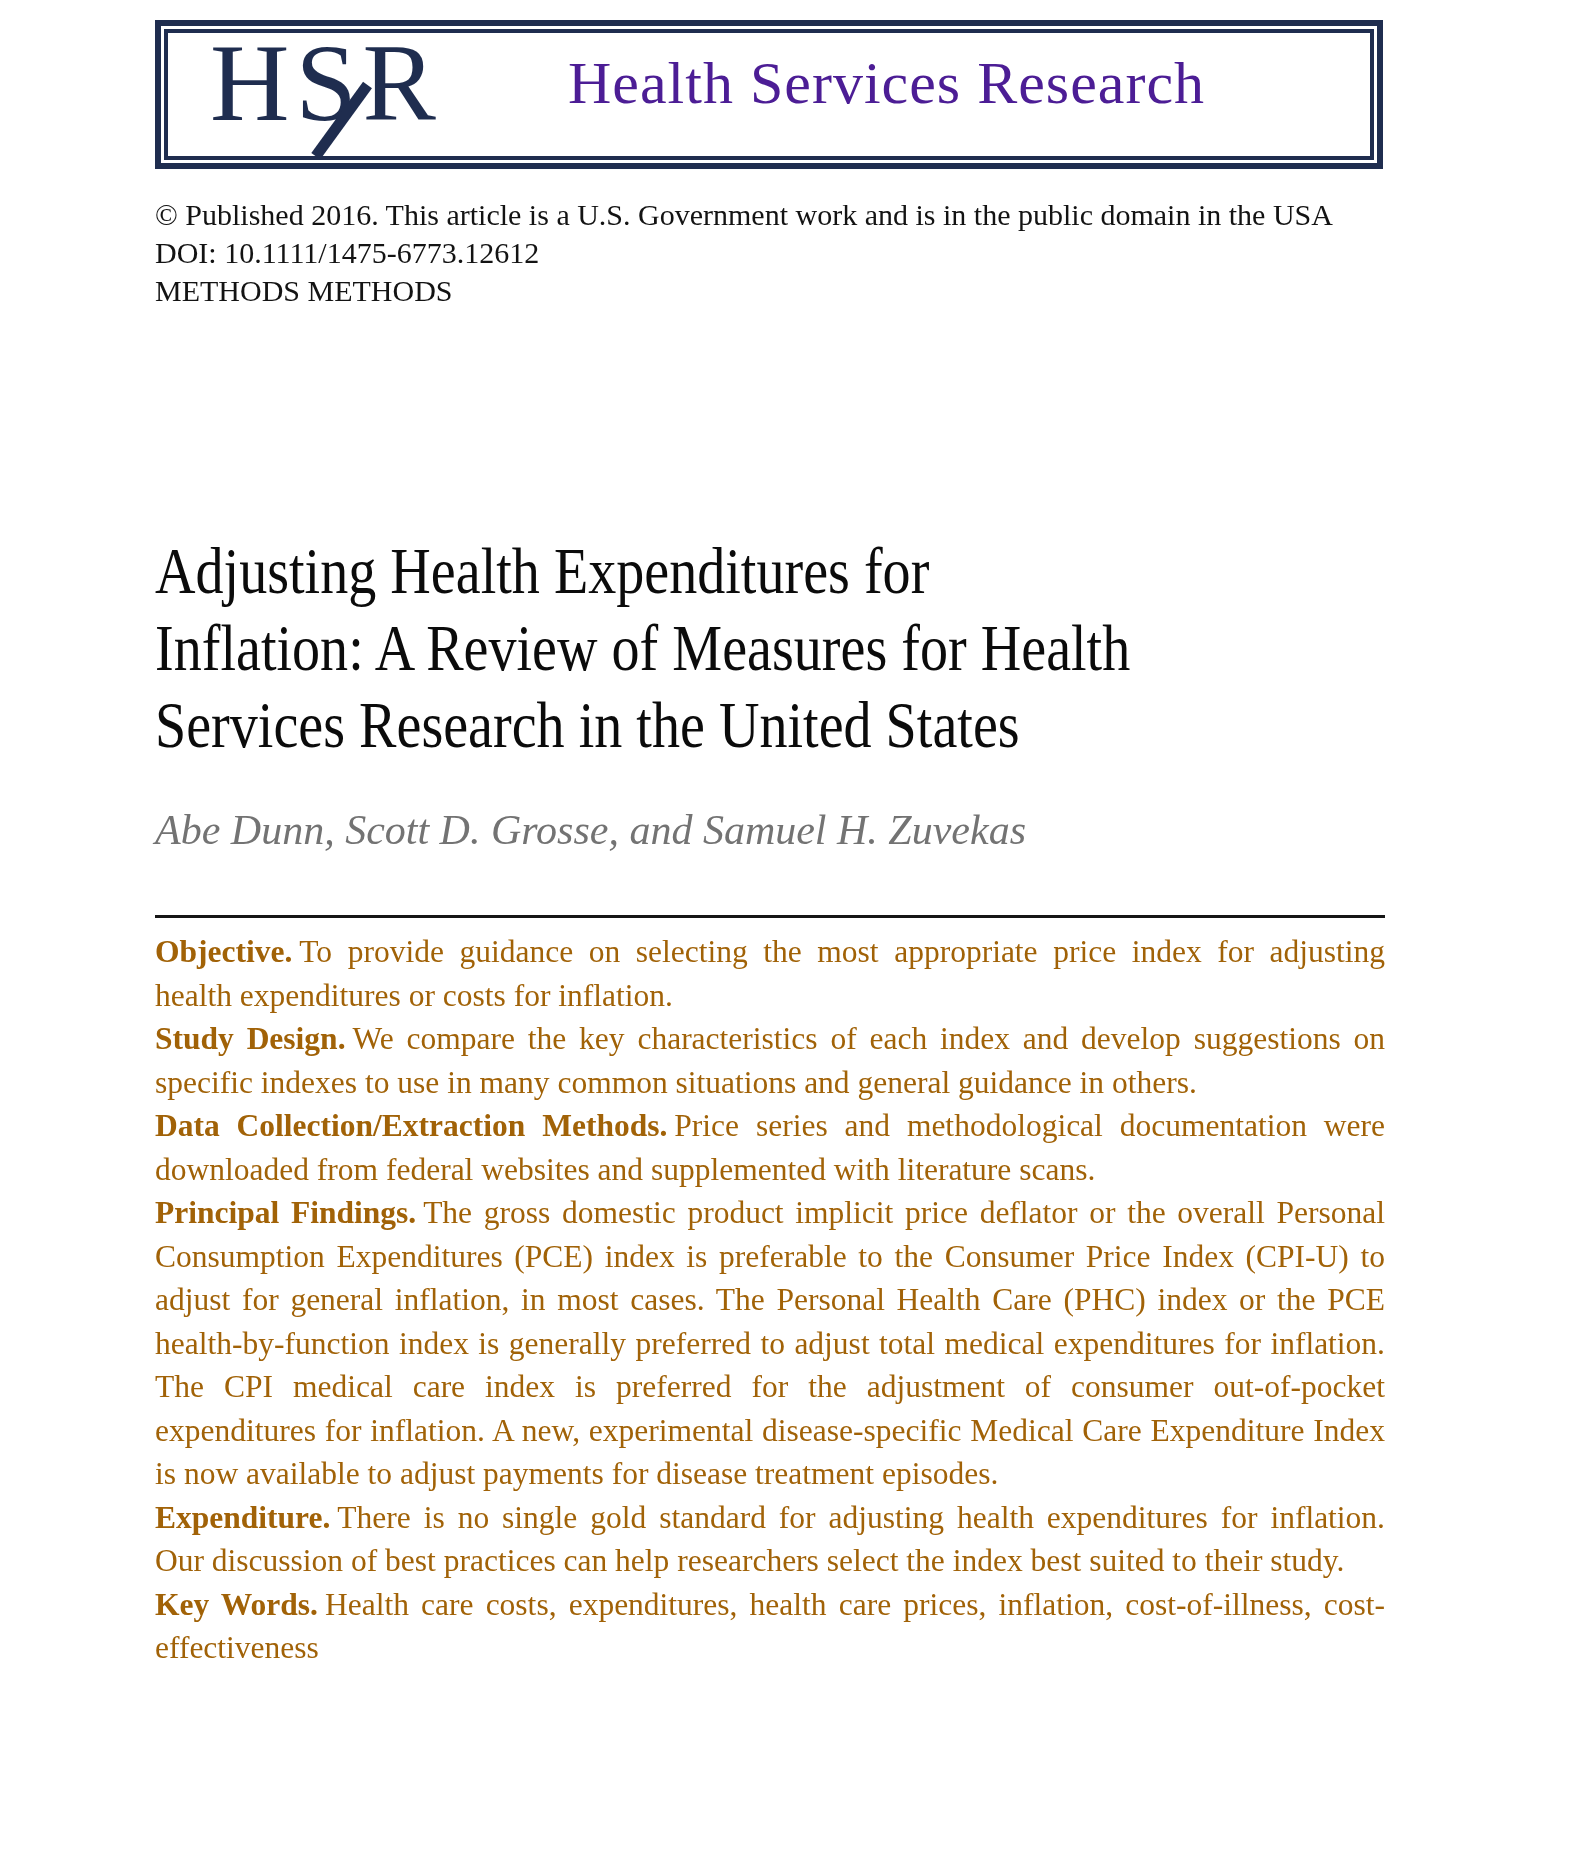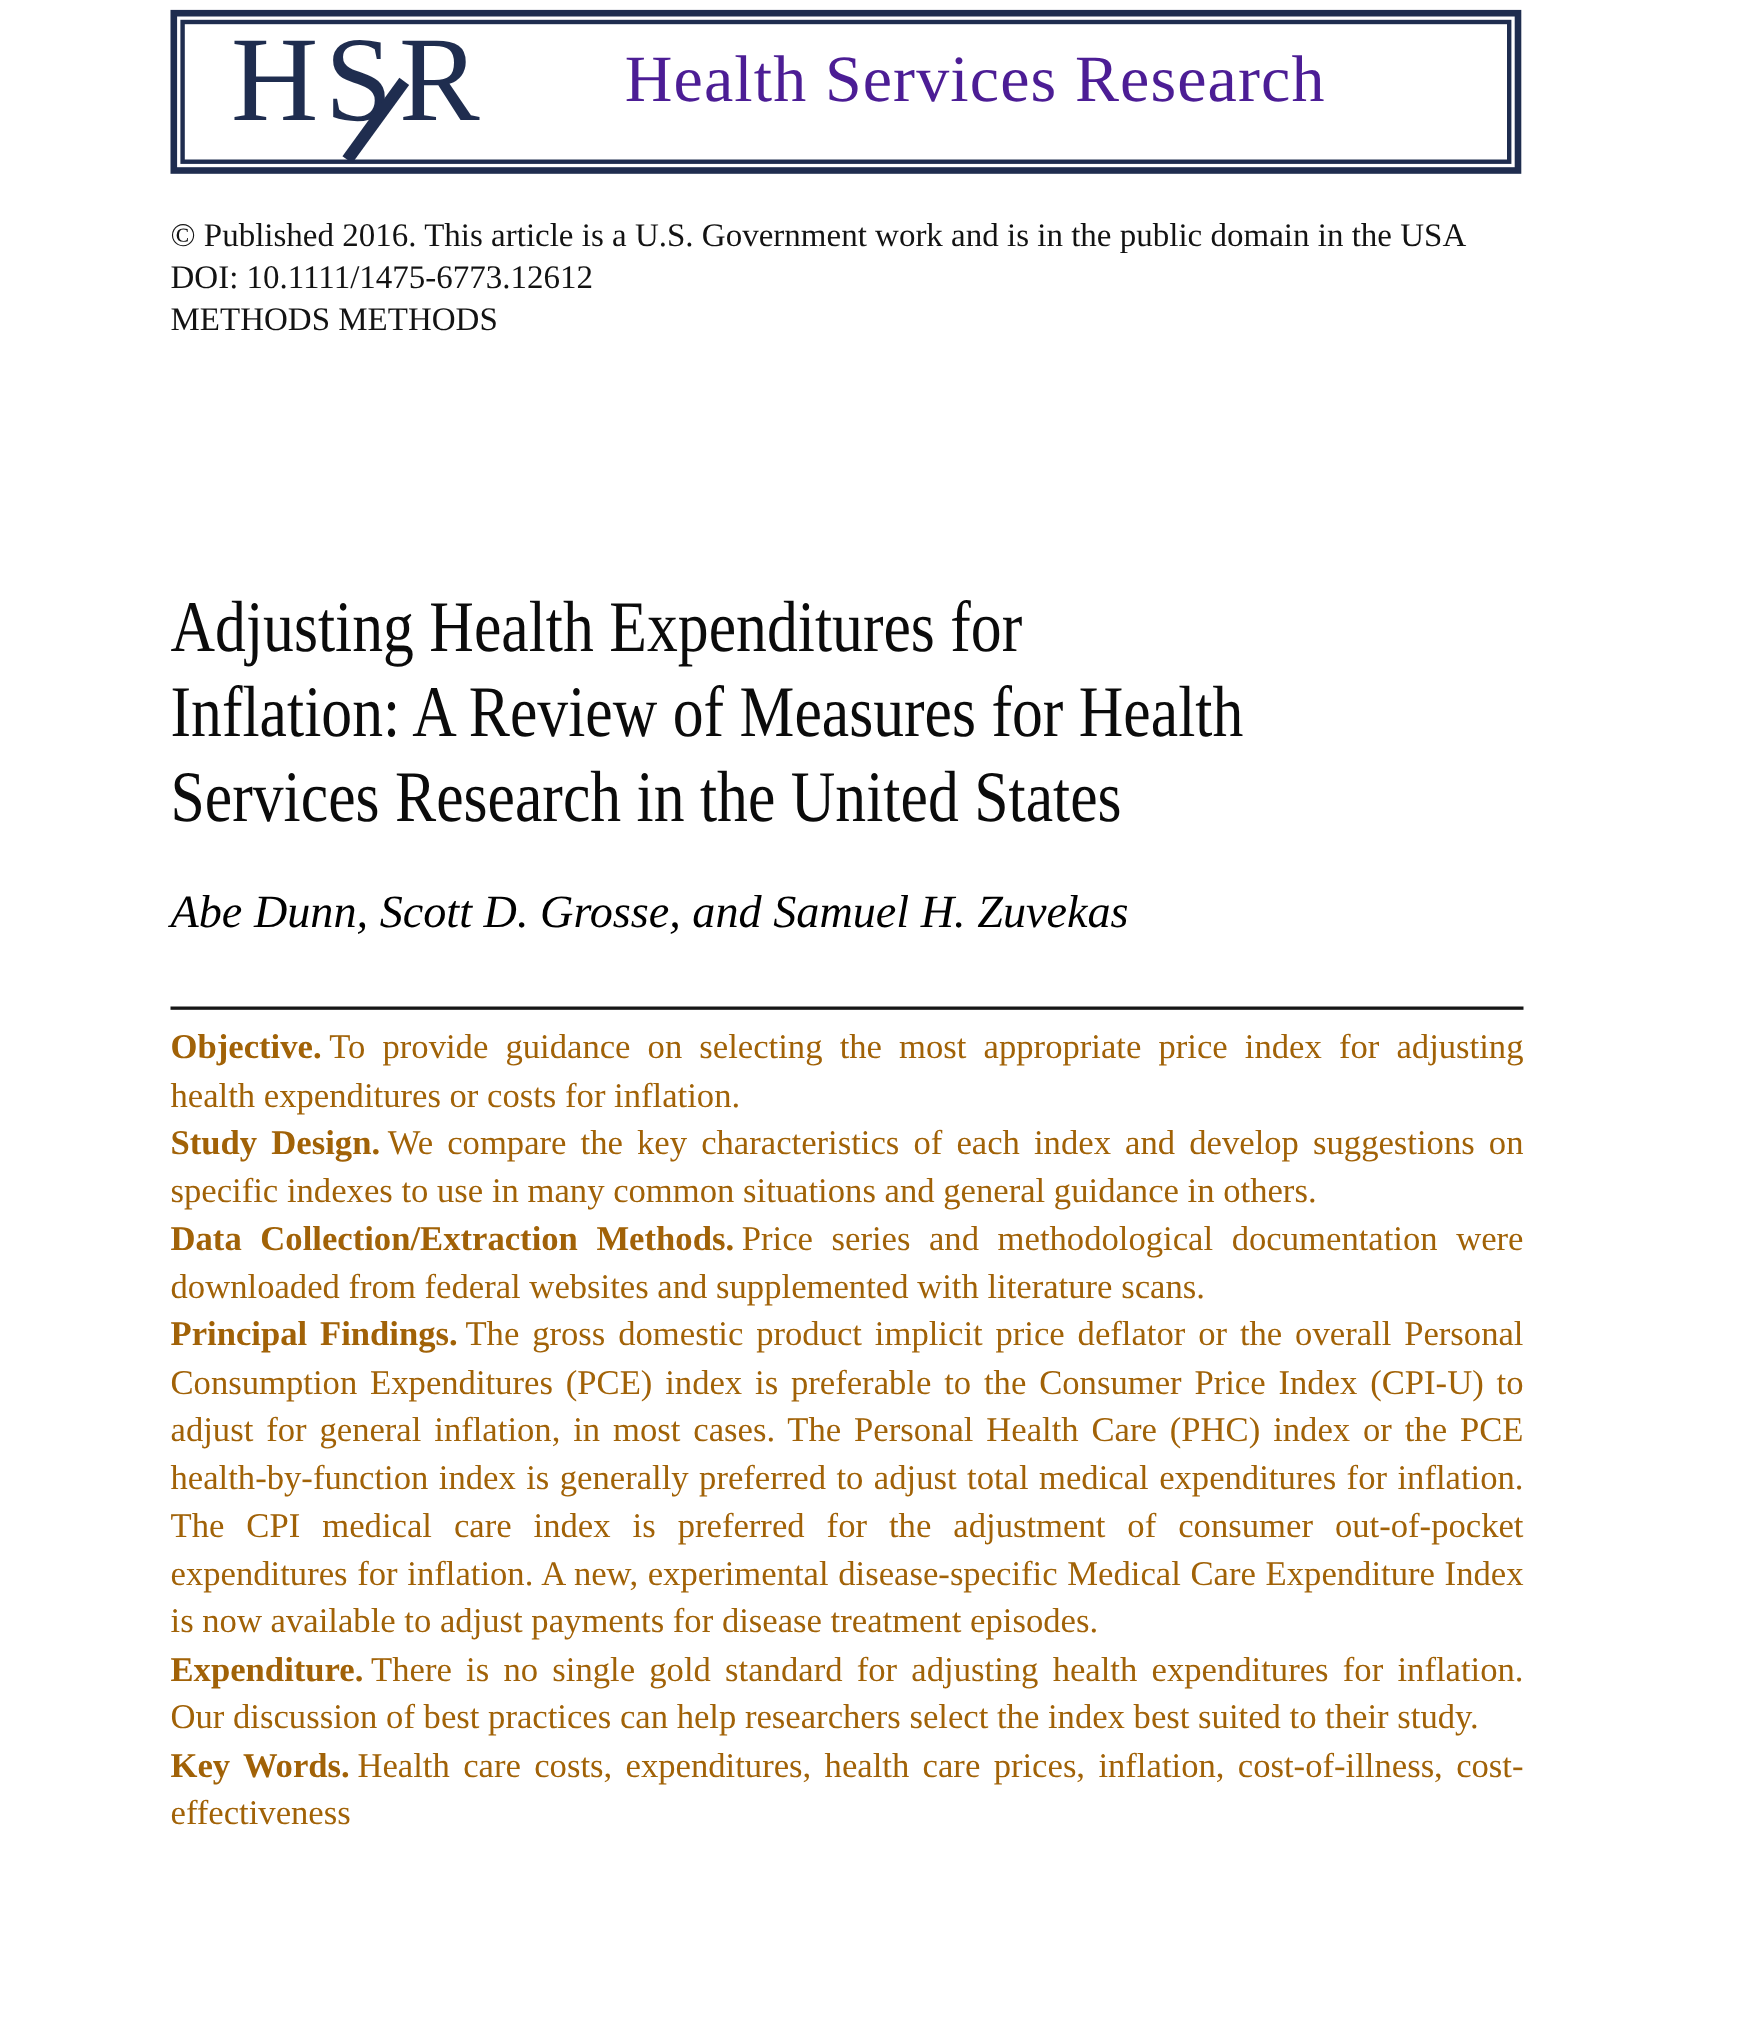--- a/index.html
+++ b/index.html
@@ -10,21 +10,21 @@
     height: 1858px;
     background: #ffffff;
     font-family: "Liberation Serif", "DejaVu Serif", serif;
     color: #0b0b0b;
     overflow: hidden;
   }
 
   
   .hsr-frame {
     position: absolute;
-    left: 155px; top: 9px;
+    left: 155px; top: 20px;
     width: 1228px; height: 149px;
     border: 6px solid #1f2d4f;
   }
   .hsr-inner {
     position: absolute;
     left: 3px; top: 3px; right: 3px; bottom: 3px;
     border: 4px solid #1f2d4f;
   }
   .hsr-logo {
     position: absolute;
@@ -74,21 +74,21 @@
     transform-origin: left top;
     white-space: nowrap;
   }
 
   
   .authors {
     position: absolute;
     left: 155px; top: 806px;
     font-size: 42px;
     font-style: italic;
-    color: #000000;
+    color: #737373;
     white-space: nowrap;
   }
 
   
   .rule {
     position: absolute;
     left: 155px; top: 915px;
     width: 1230px; height: 3px;
     background: #161616;
   }

